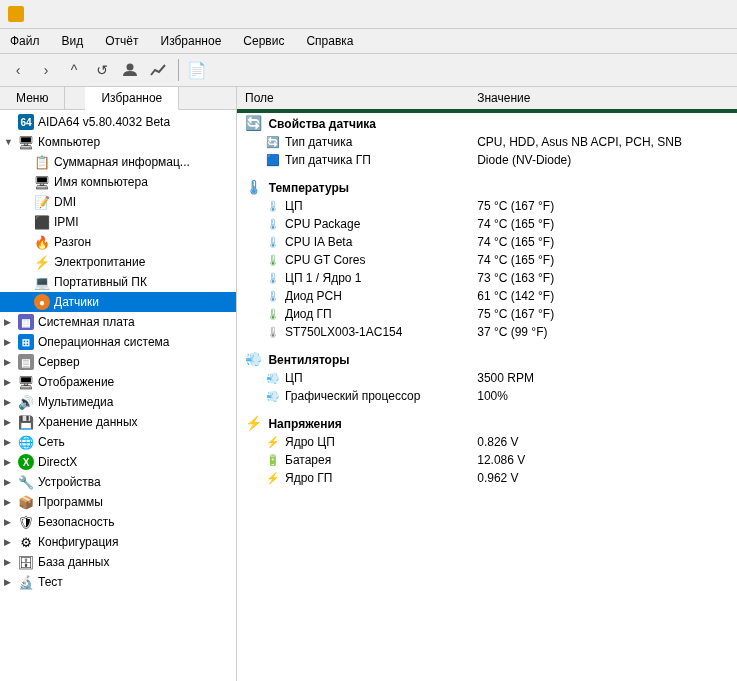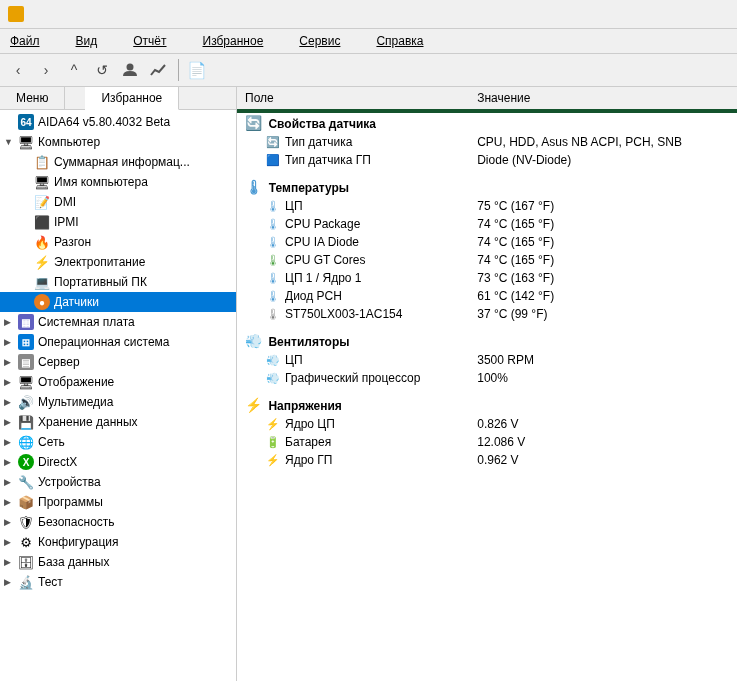--- a/index.html
+++ b/index.html
@@ -36,23 +36,22 @@
     .title-bar-text {
       font-size: 12px;
       color: #000;
     }
 
     
     .menu-bar {
       background: #f0f0f0;
       padding: 3px 6px;
       display: flex;
-      gap: 28px;
+      gap: 14px;
       border-bottom: 1px solid #ccc;
-      text-decoration: underline;
     }
     .menu-item {
       font-size: 12px;
       color: #000;
       cursor: pointer;
       padding: 2px 4px;
     }
 
     
     .toolbar {
@@ -402,34 +401,38 @@
           </tr>
           <tr>
             <td style="padding-left: 28px;"><span style="display: inline-flex; align-items: center; justify-content: center; width: 16px; height: 12px; margin-right: 4px; font-size: 11px; color: rgb(74, 154, 212);">🌡</span><span>ЦП</span></td>
             <td>75 °C  (167 °F)</td>
           </tr>
           <tr>
             <td style="padding-left: 28px;"><span style="display: inline-flex; align-items: center; justify-content: center; width: 16px; height: 12px; margin-right: 4px; font-size: 11px; color: rgb(74, 154, 212);">🌡</span><span>CPU Package</span></td>
             <td>74 °C  (165 °F)</td>
           </tr>
           <tr>
-            <td style="padding-left: 28px;"><span style="display: inline-flex; align-items: center; justify-content: center; width: 16px; height: 12px; margin-right: 4px; font-size: 11px; color: rgb(74, 154, 212);">🌡</span><span>CPU IA Diode</span></td>
+            <td style="padding-left: 28px;"><span style="display: inline-flex; align-items: center; justify-content: center; width: 16px; height: 12px; margin-right: 4px; font-size: 11px; color: rgb(74, 154, 212);">🌡</span><span>CPU IA Beta</span></td>
             <td>74 °C  (165 °F)</td>
           </tr>
           <tr>
             <td style="padding-left: 28px;"><span style="display: inline-flex; align-items: center; justify-content: center; width: 16px; height: 12px; margin-right: 4px; font-size: 11px; color: rgb(74, 160, 64);">🌡</span><span>CPU GT Cores</span></td>
             <td>74 °C  (165 °F)</td>
           </tr>
           <tr>
             <td style="padding-left: 28px;"><span style="display: inline-flex; align-items: center; justify-content: center; width: 16px; height: 12px; margin-right: 4px; font-size: 11px; color: rgb(74, 154, 212);">🌡</span><span>ЦП 1 / Ядро 1</span></td>
             <td>73 °C  (163 °F)</td>
           </tr>
           <tr>
             <td style="padding-left: 28px;"><span style="display: inline-flex; align-items: center; justify-content: center; width: 16px; height: 12px; margin-right: 4px; font-size: 11px; color: rgb(74, 154, 212);">🌡</span><span>Диод PCH</span></td>
             <td>61 °C  (142 °F)</td>
+          </tr>
+          <tr>
+            <td style="padding-left: 28px;"><span style="display: inline-flex; align-items: center; justify-content: center; width: 16px; height: 12px; margin-right: 4px; font-size: 11px; color: rgb(74, 160, 64);">🌡</span><span>Диод ГП</span></td>
+            <td>75 °C  (167 °F)</td>
           </tr>
           <tr>
             <td style="padding-left: 28px;"><span style="display: inline-flex; align-items: center; justify-content: center; width: 16px; height: 12px; margin-right: 4px; font-size: 11px; color: rgb(128, 128, 128);">🌡</span><span>ST750LX003-1AC154</span></td>
             <td>37 °C  (99 °F)</td>
           </tr>
           <tr class="spacer-row">
             <td colspan="2"></td>
           </tr>
           <tr class="section-header">
             <td colspan="2"><span style="font-size:14px; margin-right:6px; color:#4a9ad4">💨</span><span>Вентиляторы</span></td>

